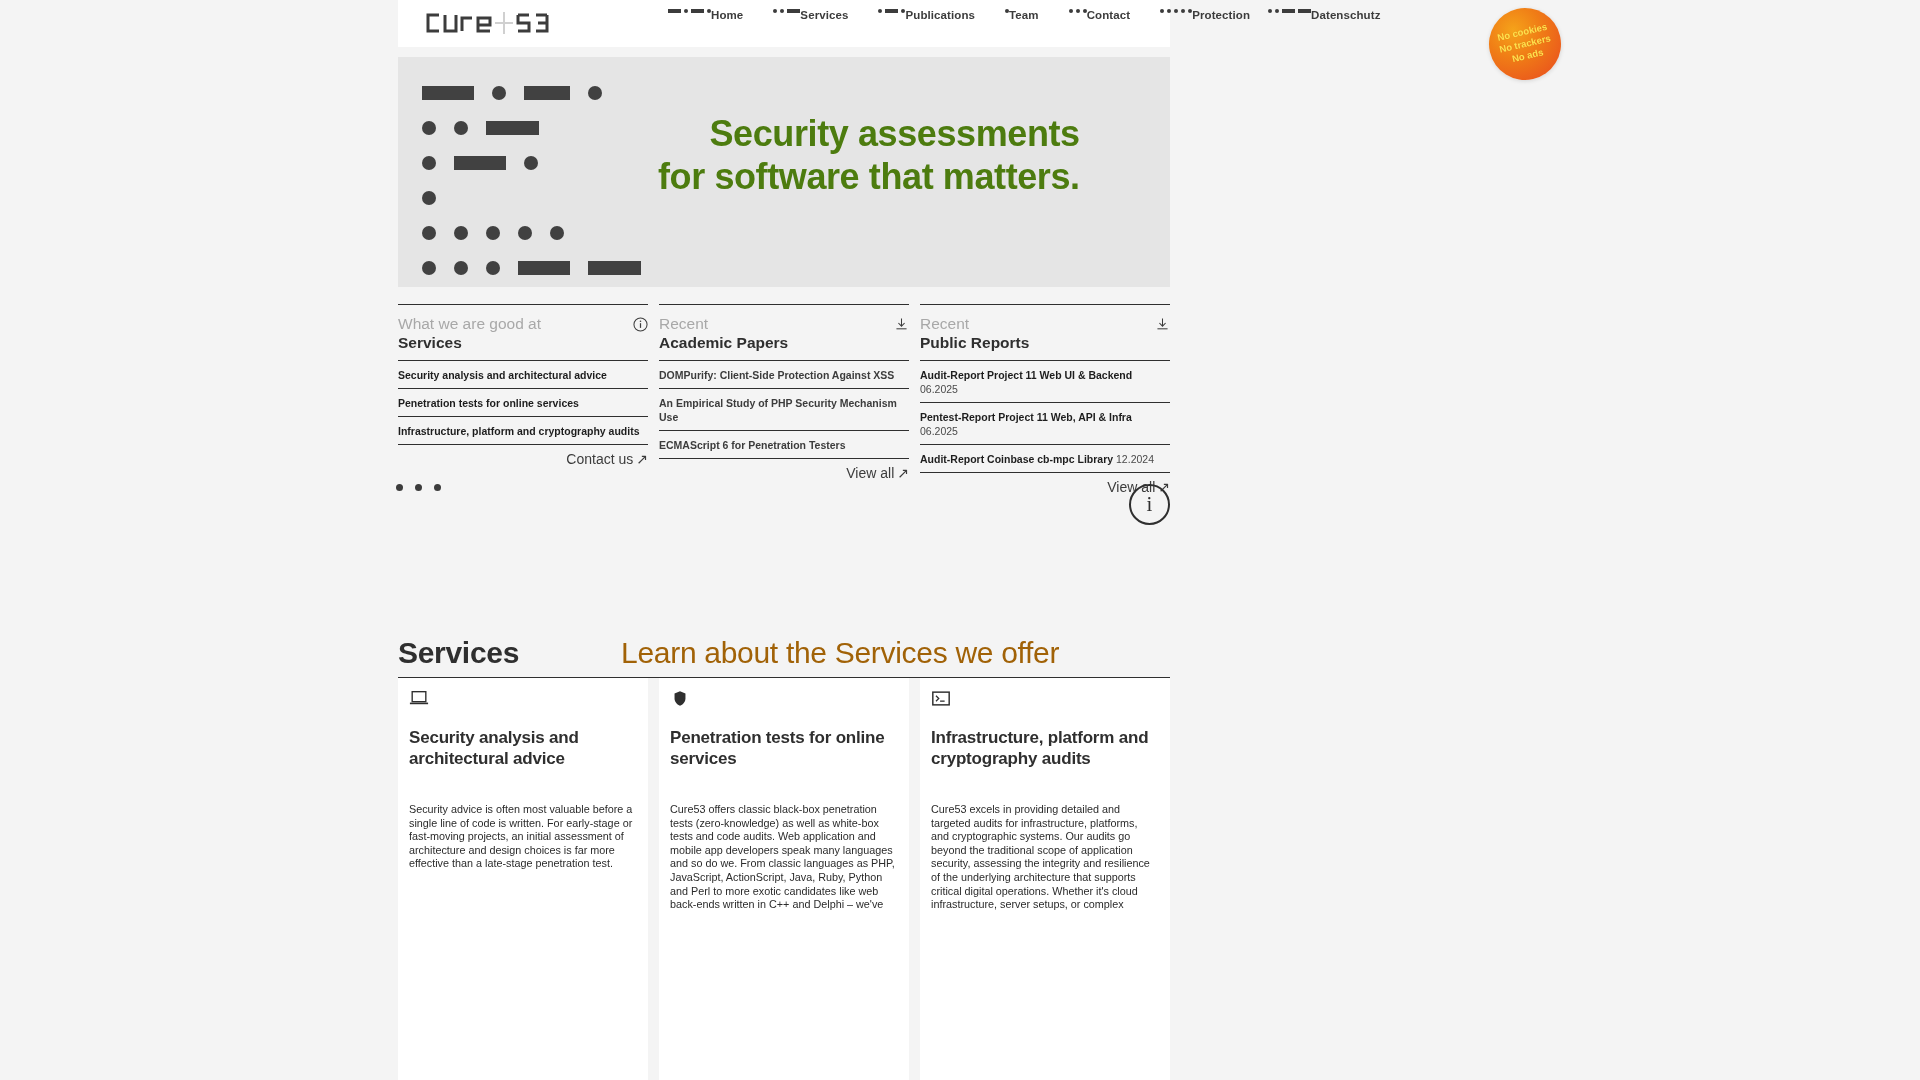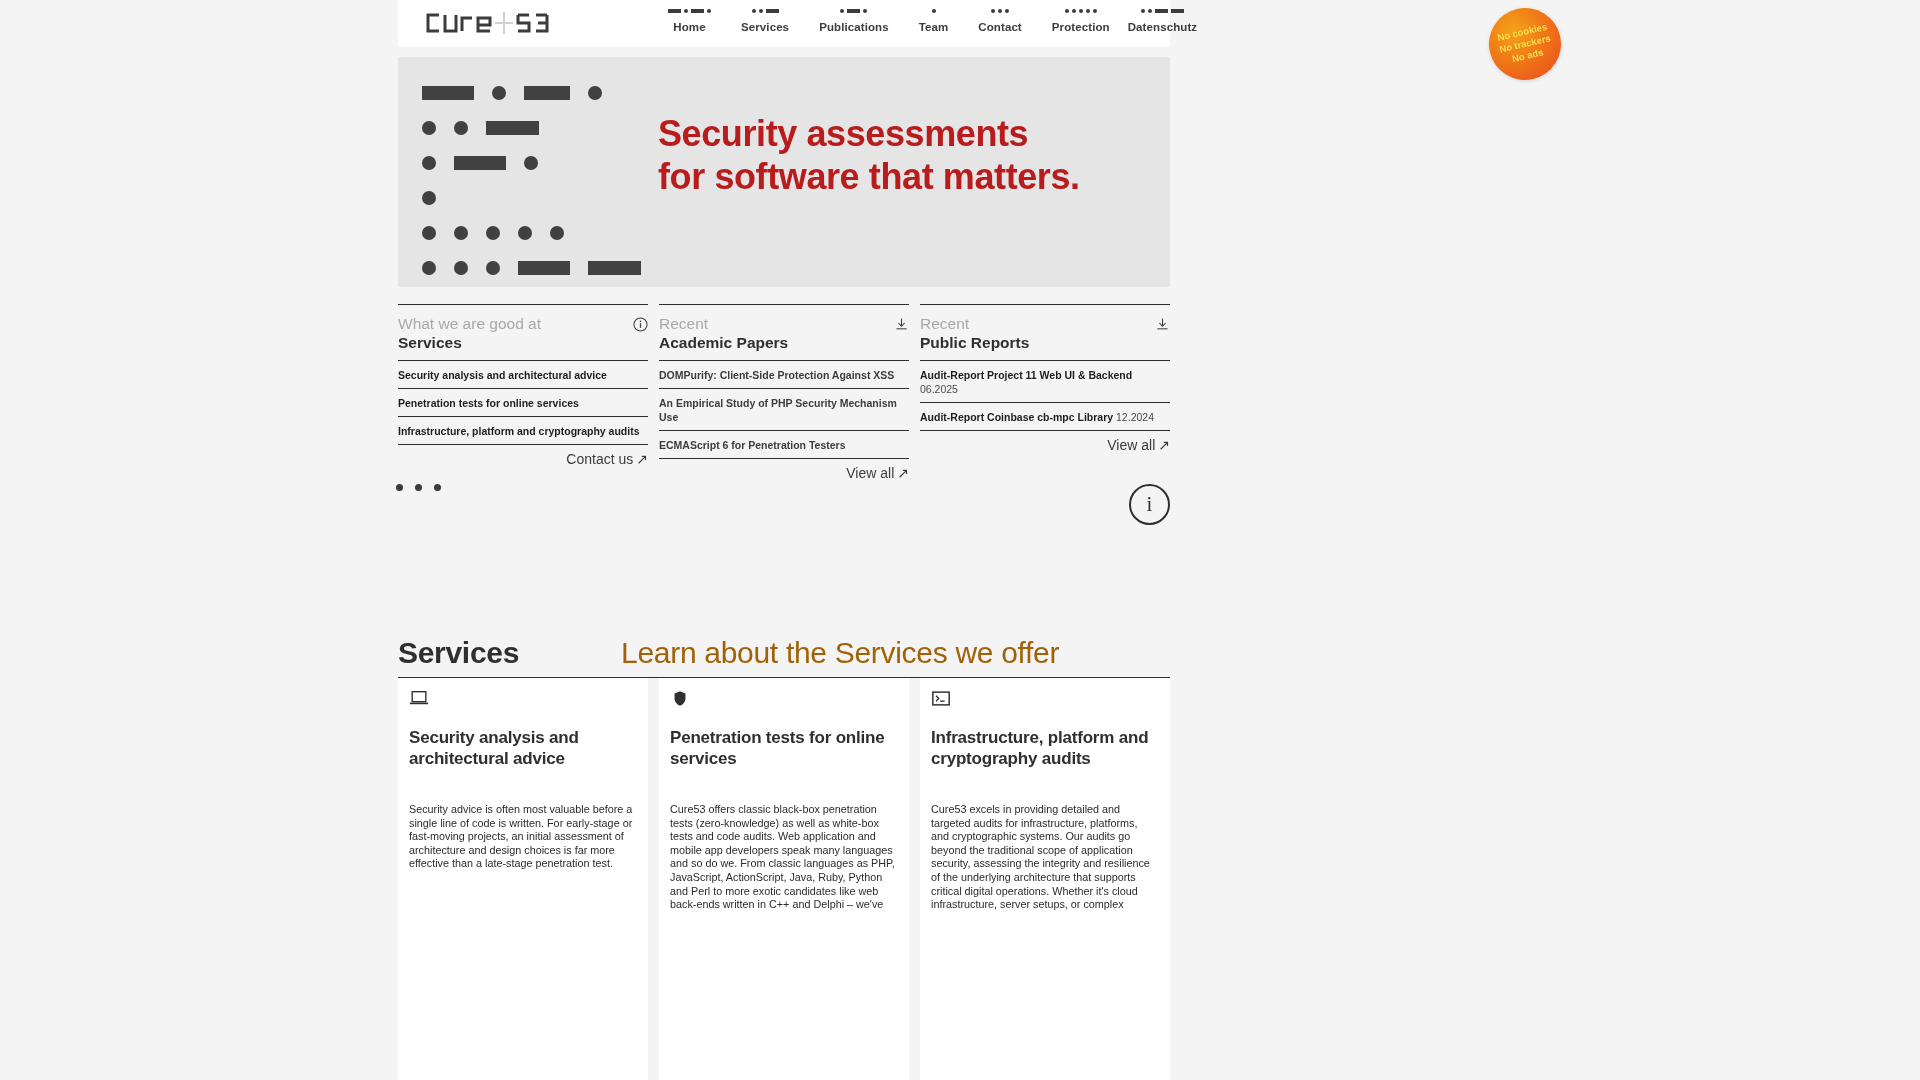--- a/index.html
+++ b/index.html
@@ -14,21 +14,21 @@
   
   .header {
     position: absolute; left: 398px; top: 0; width: 772px; height: 47px;
     background: #ffffff; display: flex; align-items: flex-end;
   }
   .logo {
     position: absolute; left: 26px; top: 10px;
     width: 142px; height: 26px;
   }
   .nav { position: absolute; left: 270px; top: 6px; display: flex; align-items: flex-start; }
-  .nav-item { display: flex; flex-direction: column; align-items: center; margin-right: 30px; cursor: pointer; }
+  .nav-item { display: flex; flex-direction: row; align-items: flex-end; margin-right: 30px; cursor: pointer; }
   .nav-item.tight { margin-right: 18px; }
   .morse { display: flex; align-items: center; gap: 3px; height: 10px; margin-bottom: 5px; }
   .morse .dot { width: 4px; height: 4px; border-radius: 50%; background: #3c3c3c; }
   .morse .dash { width: 13px; height: 4px; background: #3c3c3c; }
   .nav-label { font-size: 11.5px; font-weight: 700; color: #3c3c3c; letter-spacing: .1px; white-space: nowrap; }
 
   
   .cookie-badge {
     position: absolute; left: 1489px; top: 8px; width: 72px; height: 72px;
     border-radius: 50%;
@@ -46,21 +46,21 @@
   .hero {
     position: absolute; left: 398px; top: 57px; width: 772px; height: 230px;
     background: #e5e5e5; display: flex; align-items: center;
   }
   .hero-morse { position: absolute; left: 24px; top: 27px; }
   .mrow { display: flex; align-items: center; height: 18px; margin-bottom: 17px; }
   .mrow .d { width: 14px; height: 14px; border-radius: 50%; background: #414141; margin-right: 18px; }
   .mrow .s { height: 14px; background: #414141; margin-right: 18px; }
   .hero-title {
     position: absolute; left: 260px; top: 55px;
-    font-size: 36px; font-weight: 700; color: #b91c1c; line-height: 43px; letter-spacing: -.4px;
+    font-size: 36px; font-weight: 700; color: #4d7c0f; line-height: 43px; letter-spacing: -.4px; text-align: right;
   }
 
   
   .cards { position: absolute; left: 398px; top: 304px; width: 772px; display: flex; }
   .card { width: 250px; margin-right: 11px; position: relative; }
   .card:last-child { margin-right: 0; }
   .card-top-rule { height: 1px; background: #2f2f2f; }
   .card-head { position: relative; padding: 9px 0 7px 0; }
   .card-eyebrow { font-size: 15.5px; color: #a8a8a8; font-weight: 400; line-height: 19px; }
   .card-title { font-size: 15.5px; color: #2f2f2f; font-weight: 700; line-height: 20px; }
@@ -277,20 +277,21 @@
         <div class="card-title">Public Reports</div>
         <div class="card-head-icon">
           <svg viewBox="0 0 16 16" width="15" height="15">
               <path d="M8 1.5 L8 9.5 M4.7 6.4 L8 9.8 L11.3 6.4" fill="none" stroke="#3c3c3c" stroke-width="1.1"></path>
               <path d="M2.6 12.6 L13.4 12.6" fill="none" stroke="#3c3c3c" stroke-width="1.1"></path>
             </svg>
         </div>
       </div>
       <div class="card-rule"></div>
       <div class="card-item bold"><span>Audit-Report Project 11 Web UI &amp; Backend</span> <span class="date">06.2025</span></div>
+      <div class="card-item bold"><span>Pentest-Report Project 11 Web, API &amp; Infra</span> <span class="date">06.2025</span></div>
       <div class="card-item bold"><span>Audit-Report Coinbase cb-mpc Library</span> <span class="date">12.2024</span></div>
       <div class="card-foot"><span>View all</span><span class="arrow">↗</span></div>
     </div>
 
   </div>
 
   <div class="dots">
     <i></i>
     <i></i>
     <i></i>

